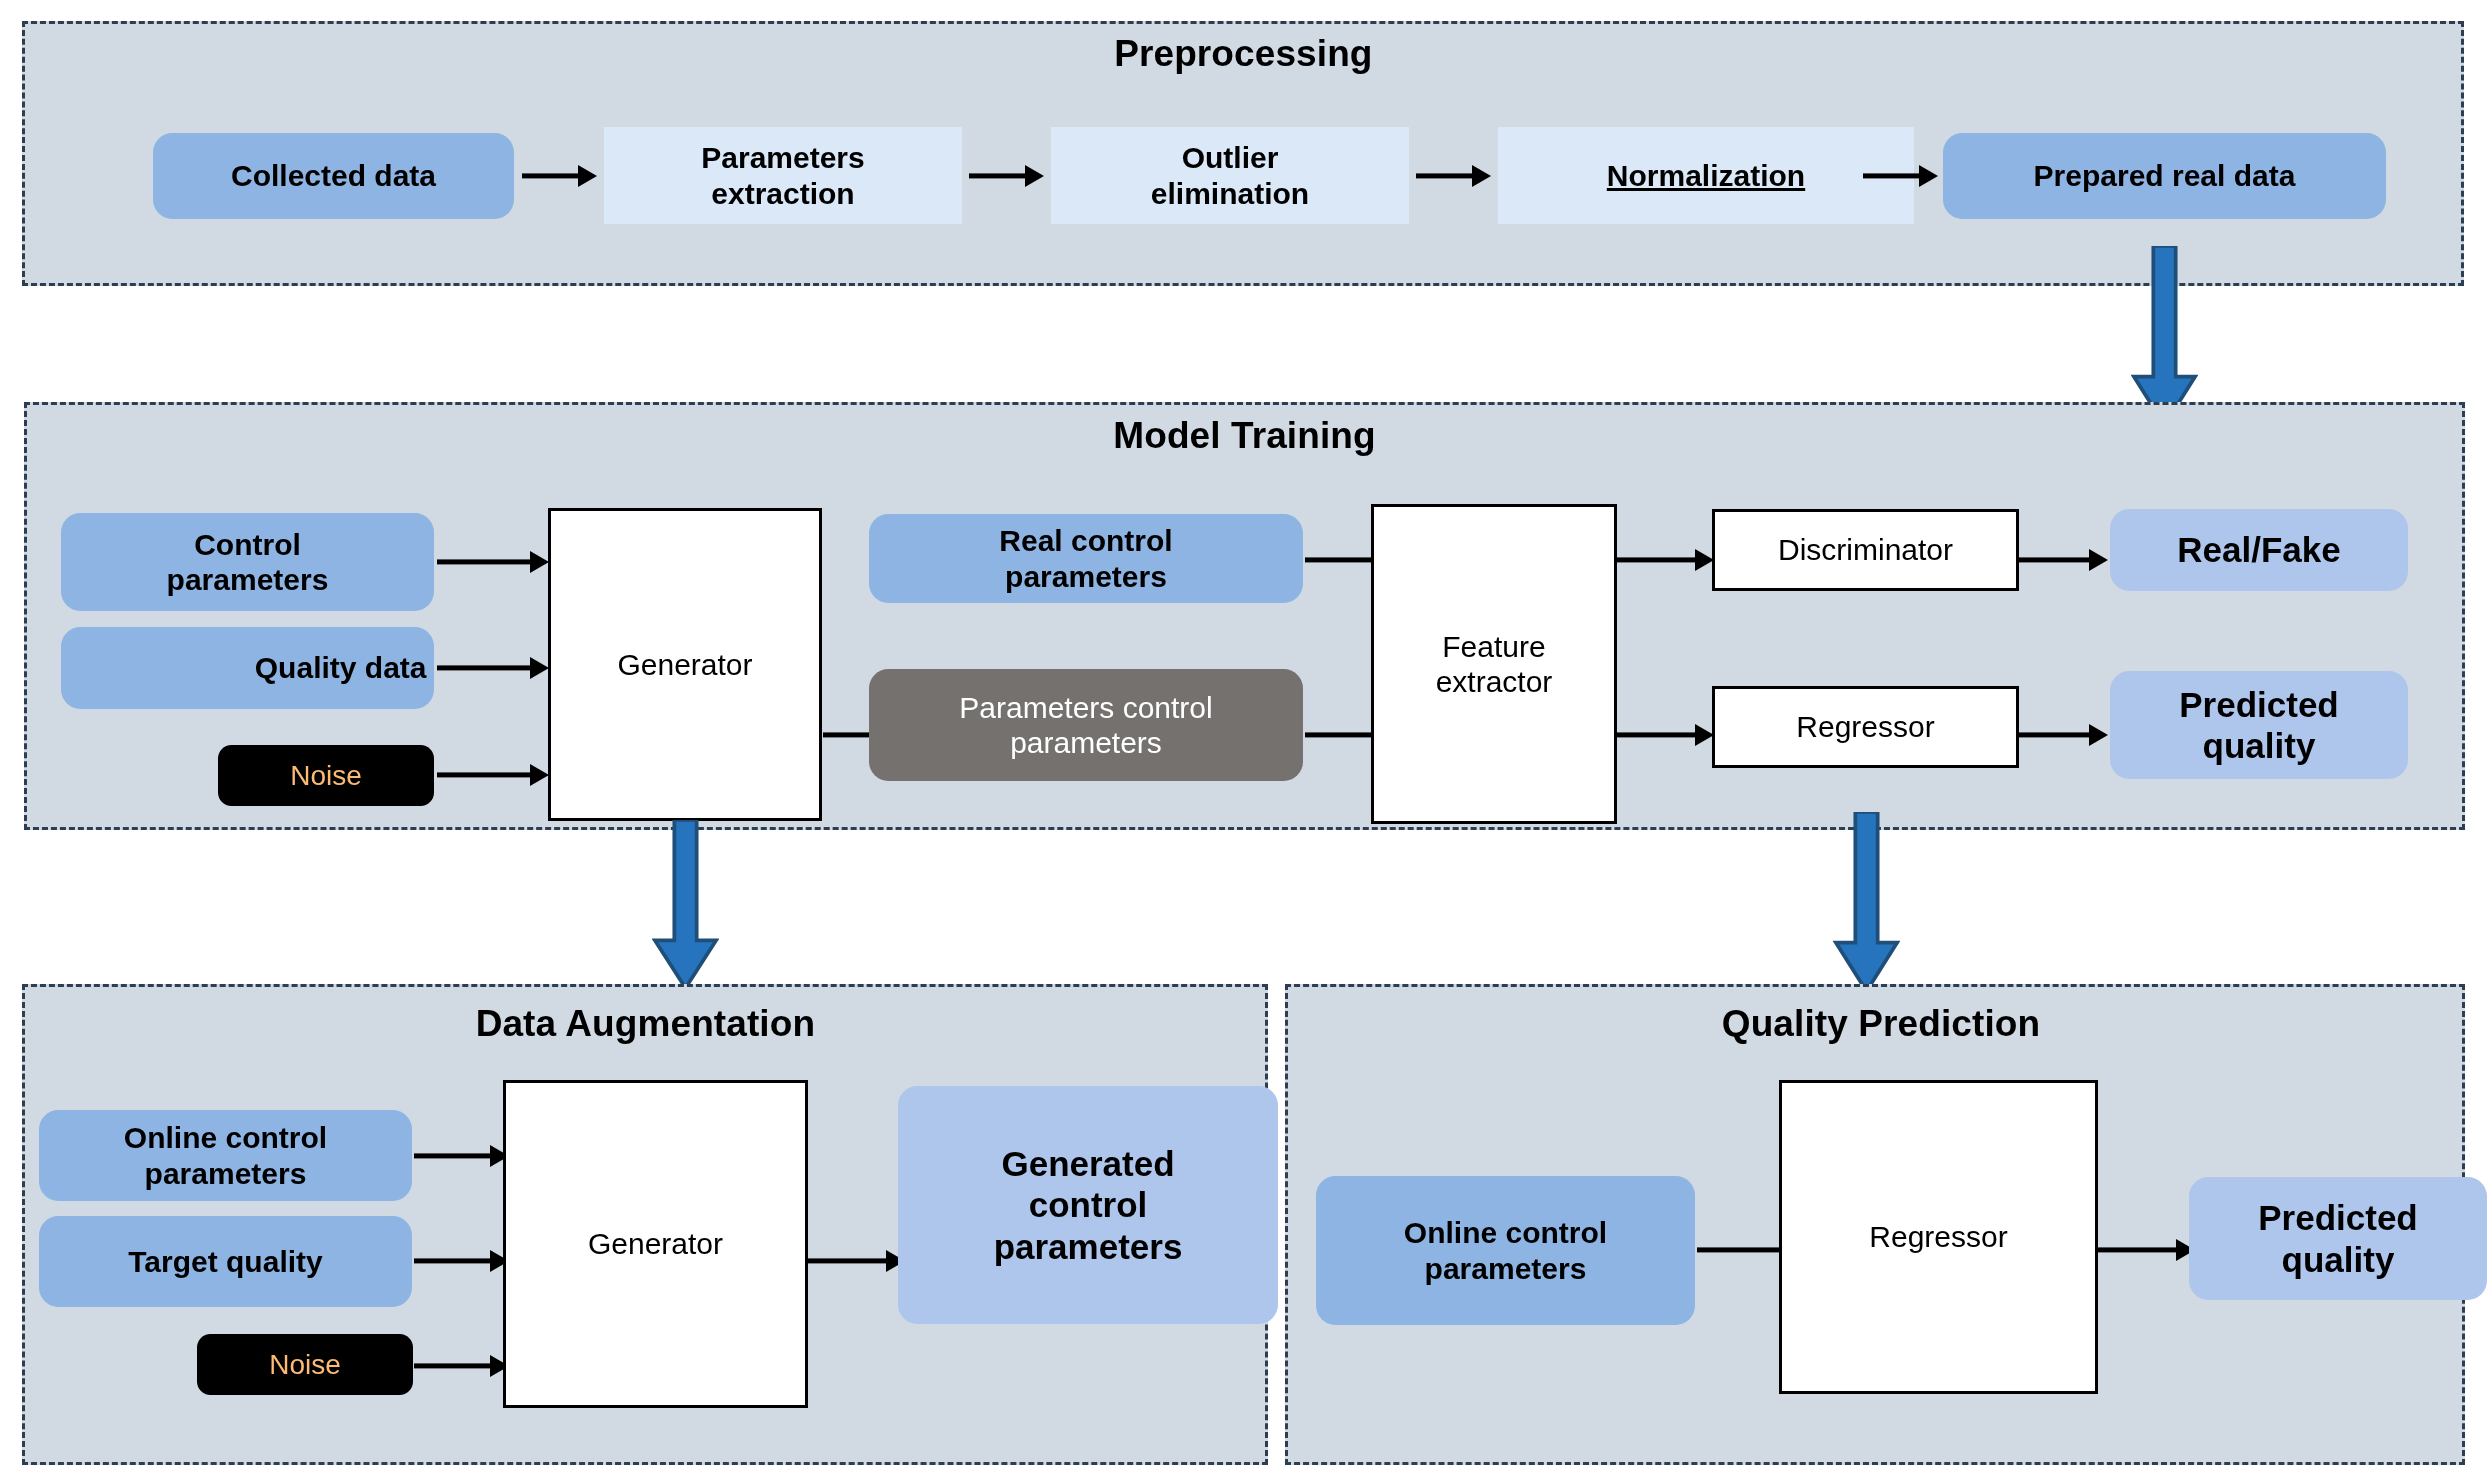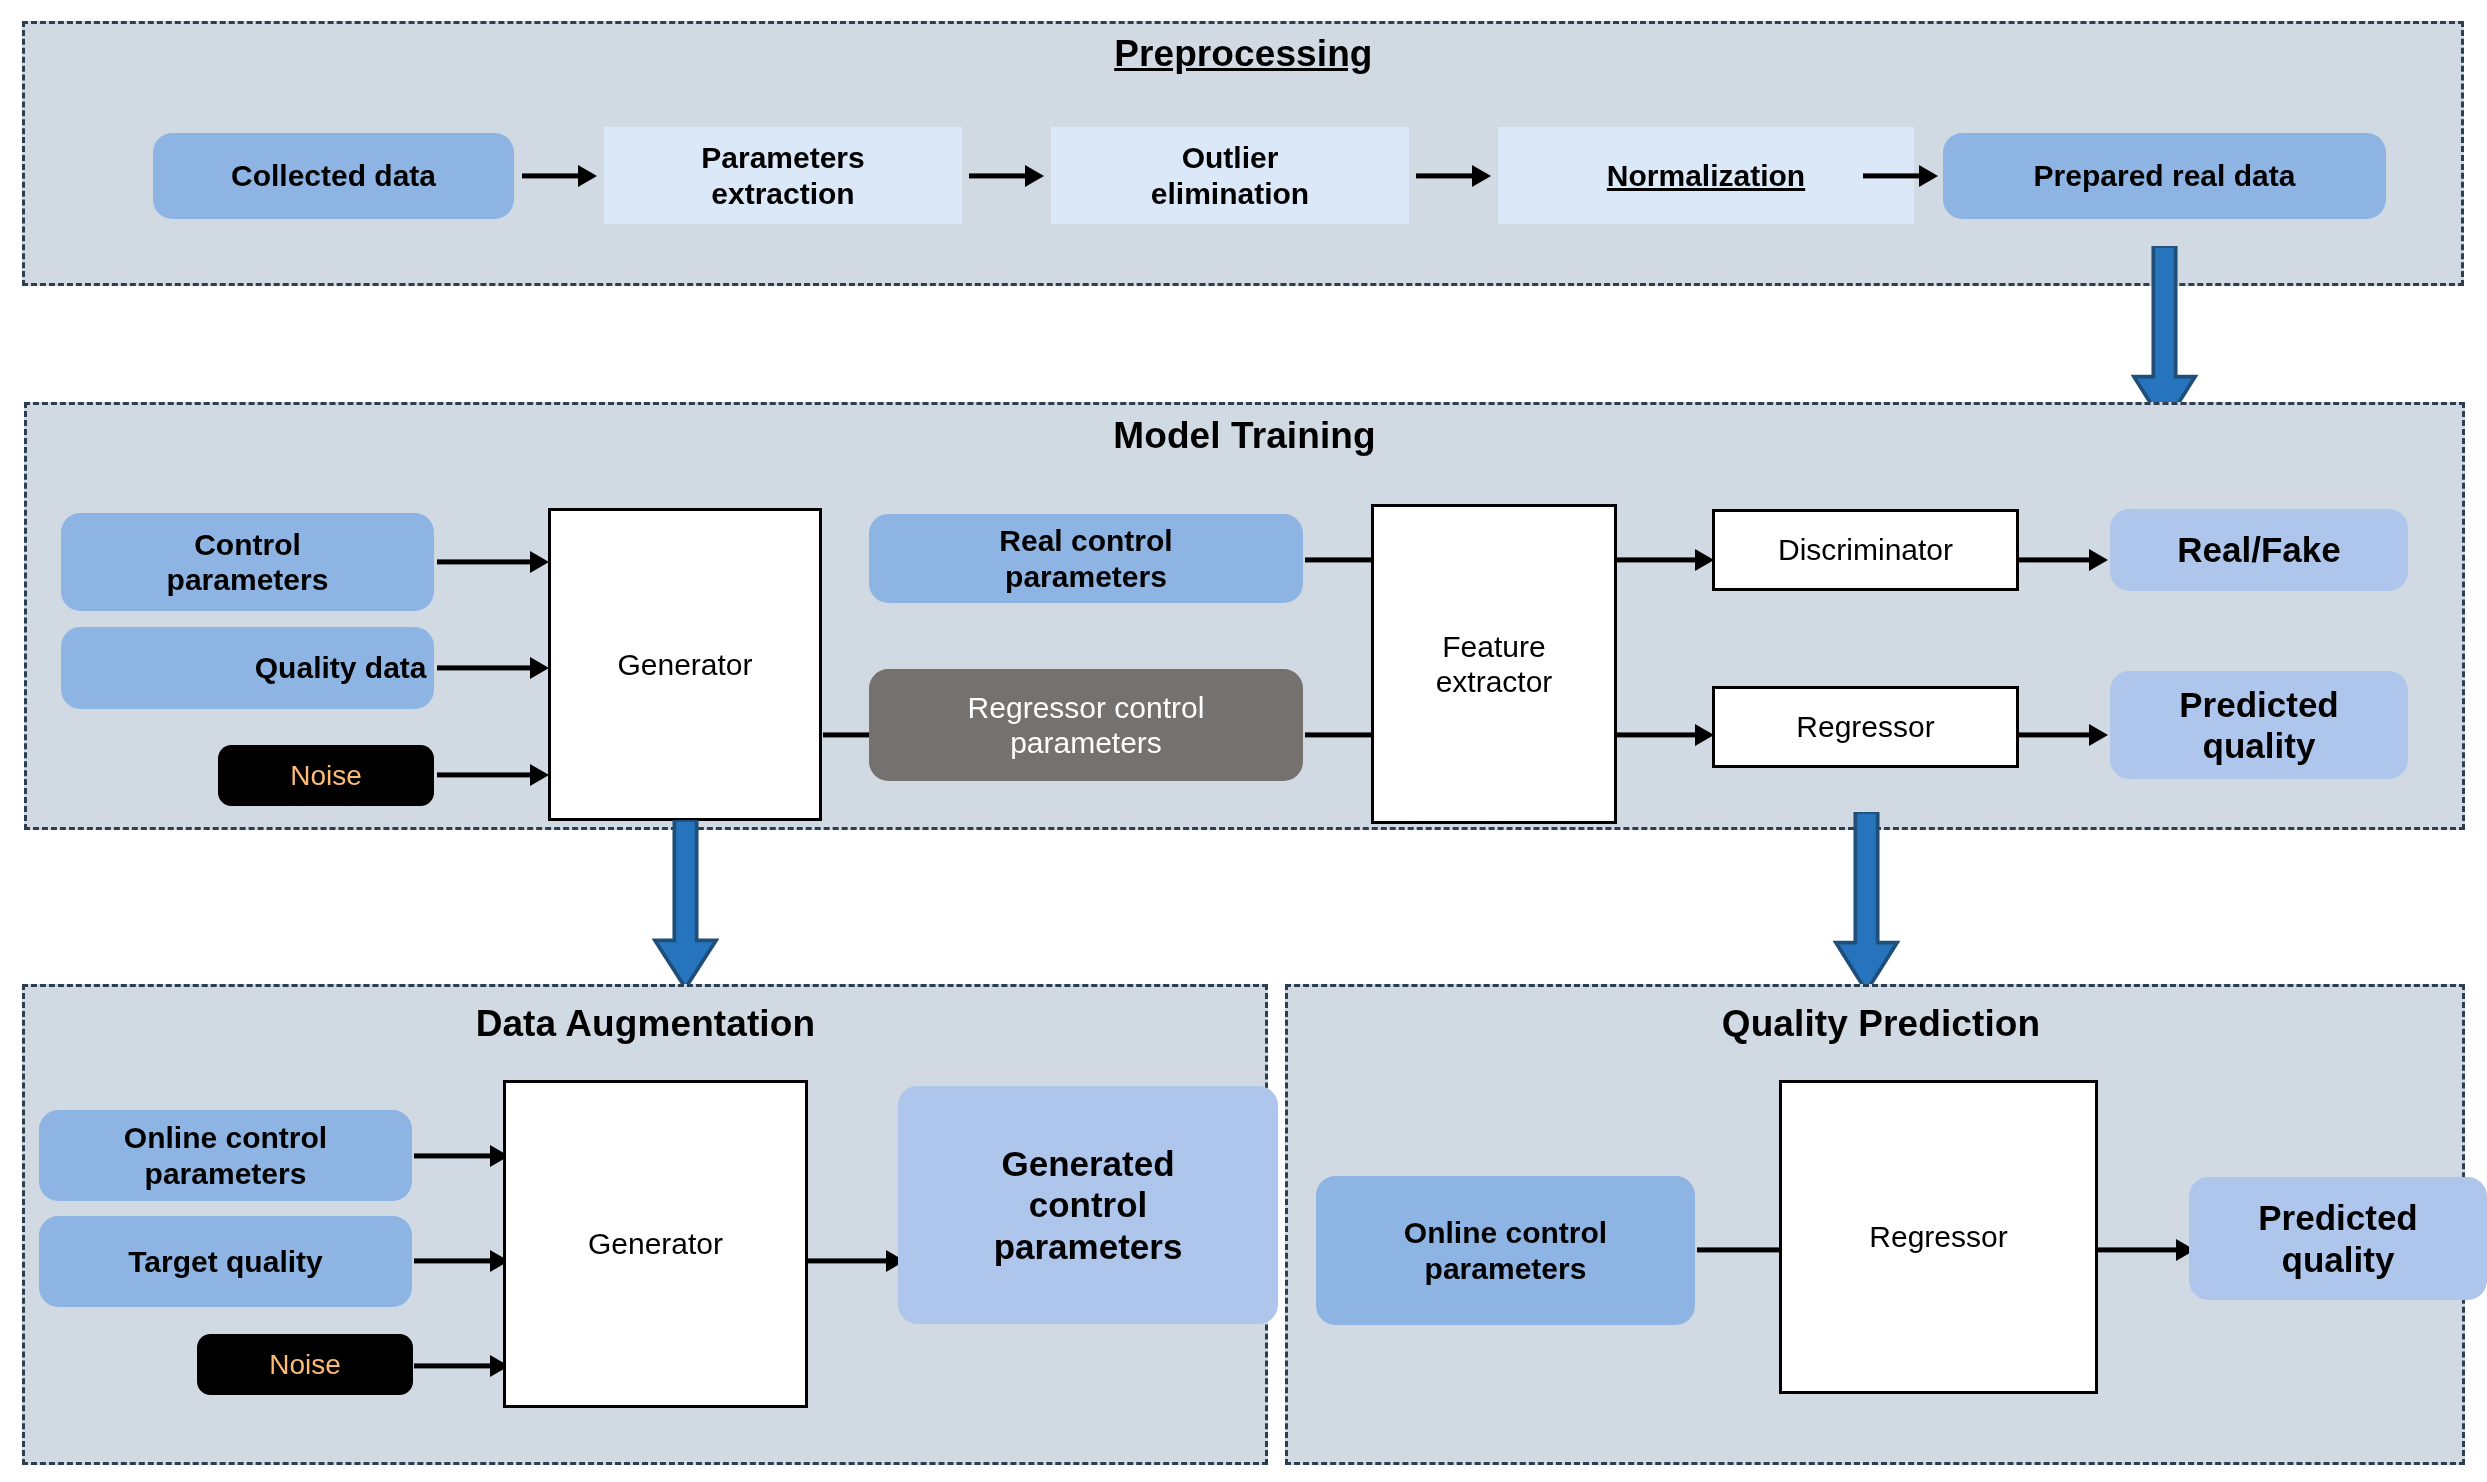--- a/index.html
+++ b/index.html
@@ -65,21 +65,21 @@
   
   .barrow { position:absolute; }
   .barrow svg { display:block; width:100%; height:100%; }
 </style>
 </head>
 <body>
 
 <div id="stage">
 
   <div class="panel" style="left:22.4px; top:21px; width:2442px; height:265px;">
-    <div class="panel-title" style="top:9px;text-decoration:underline;">Preprocessing</div>
+    <div class="panel-title" style="top:9px;">Preprocessing</div>
   </div>
 
   <div class="node n-blue" style="left:153px; top:133px; width:361px; height:86px;">
     <span>Collected data</span>
   </div>
   <div class="arrow-h" style="left:522px; top:165px; width:75px;">
     <div class="shaft" style="width:57px;"></div>
       <div class="head"></div>
   </div>
 
@@ -159,21 +159,21 @@
   <div class="node n-blue" style="left:869px; top:514px; width:434px; height:89px;">
     <span style="white-space:pre-line;">Real control
 parameters</span>
   </div>
   <div class="arrow-h" style="left:1305px; top:549px; width:119px;">
     <div class="shaft" style="width:101px;"></div>
       <div class="head"></div>
   </div>
 
   <div class="node n-gray" style="left:869px; top:669px; width:434px; height:112px;">
-    <span style="white-space:pre-line;">Regressor control
+    <span style="white-space:pre-line;">Parameters control
 parameters</span>
   </div>
   <div class="arrow-h" style="left:1305px; top:724px; width:119px;">
     <div class="shaft" style="width:101px;"></div>
       <div class="head"></div>
   </div>
 
   <div class="node n-white" style="left:1371px; top:504px; width:246px; height:320px;">
     <span style="white-space:pre-line;">Feature
 extractor</span>

